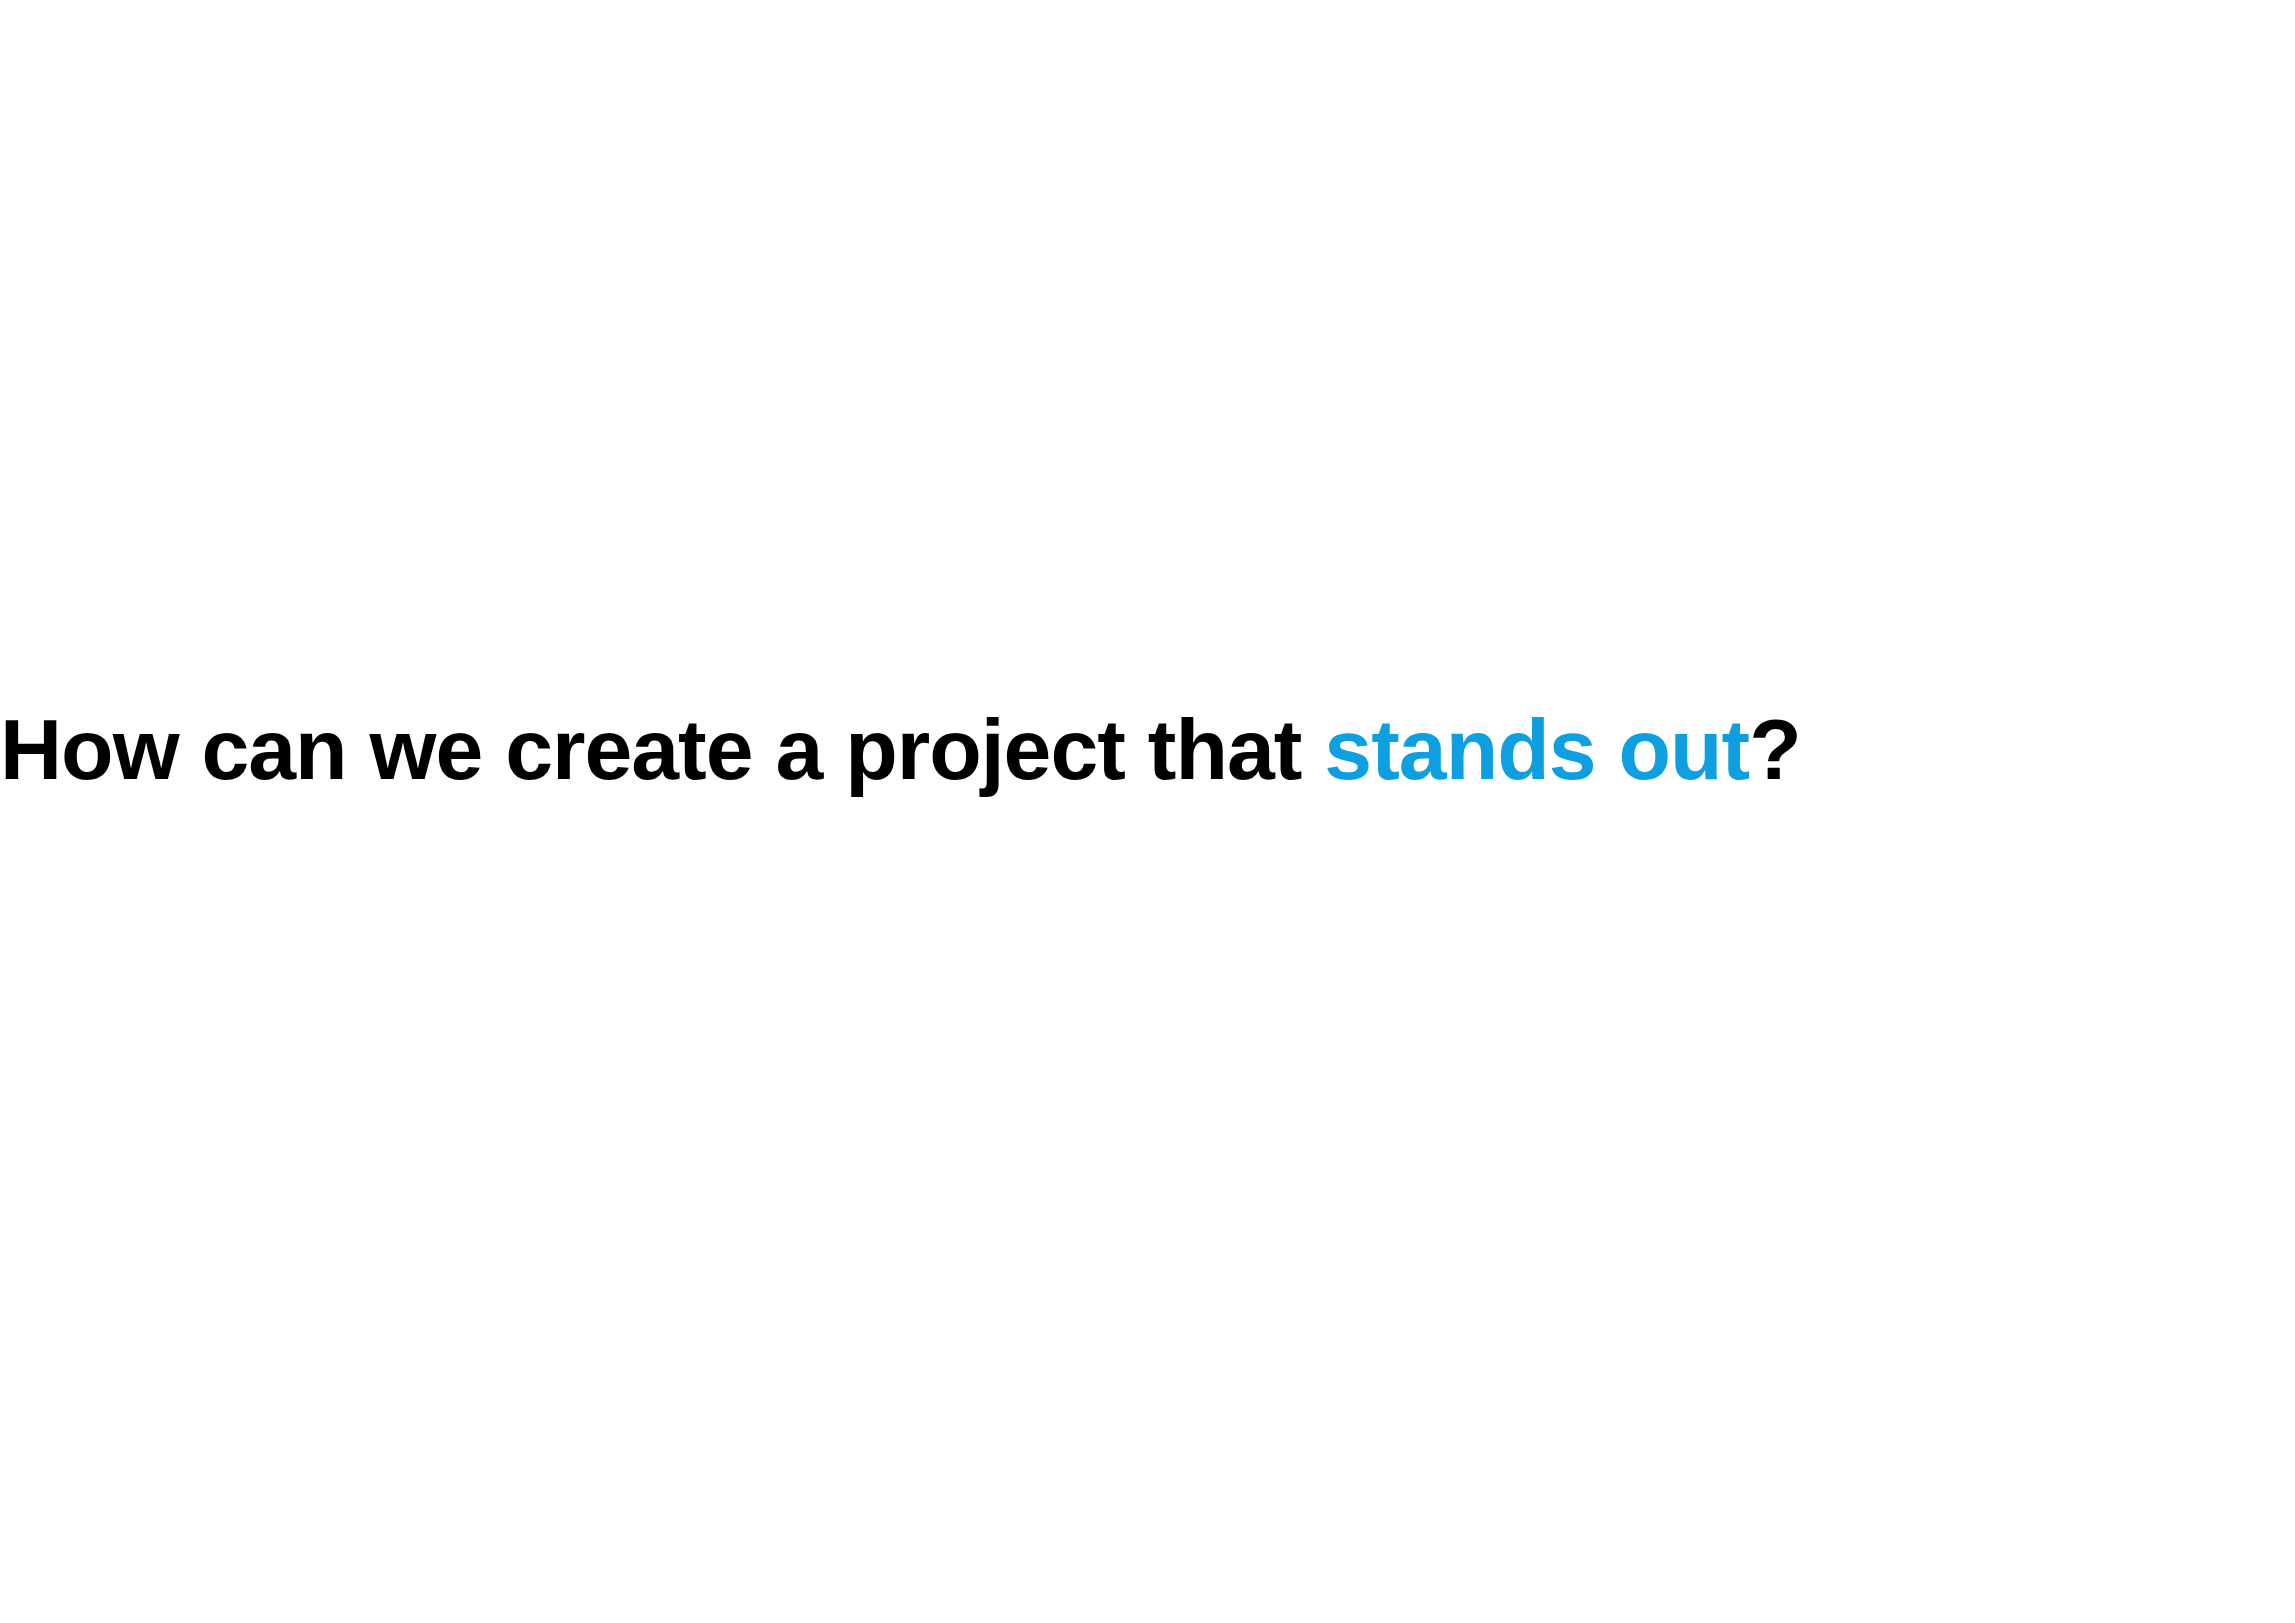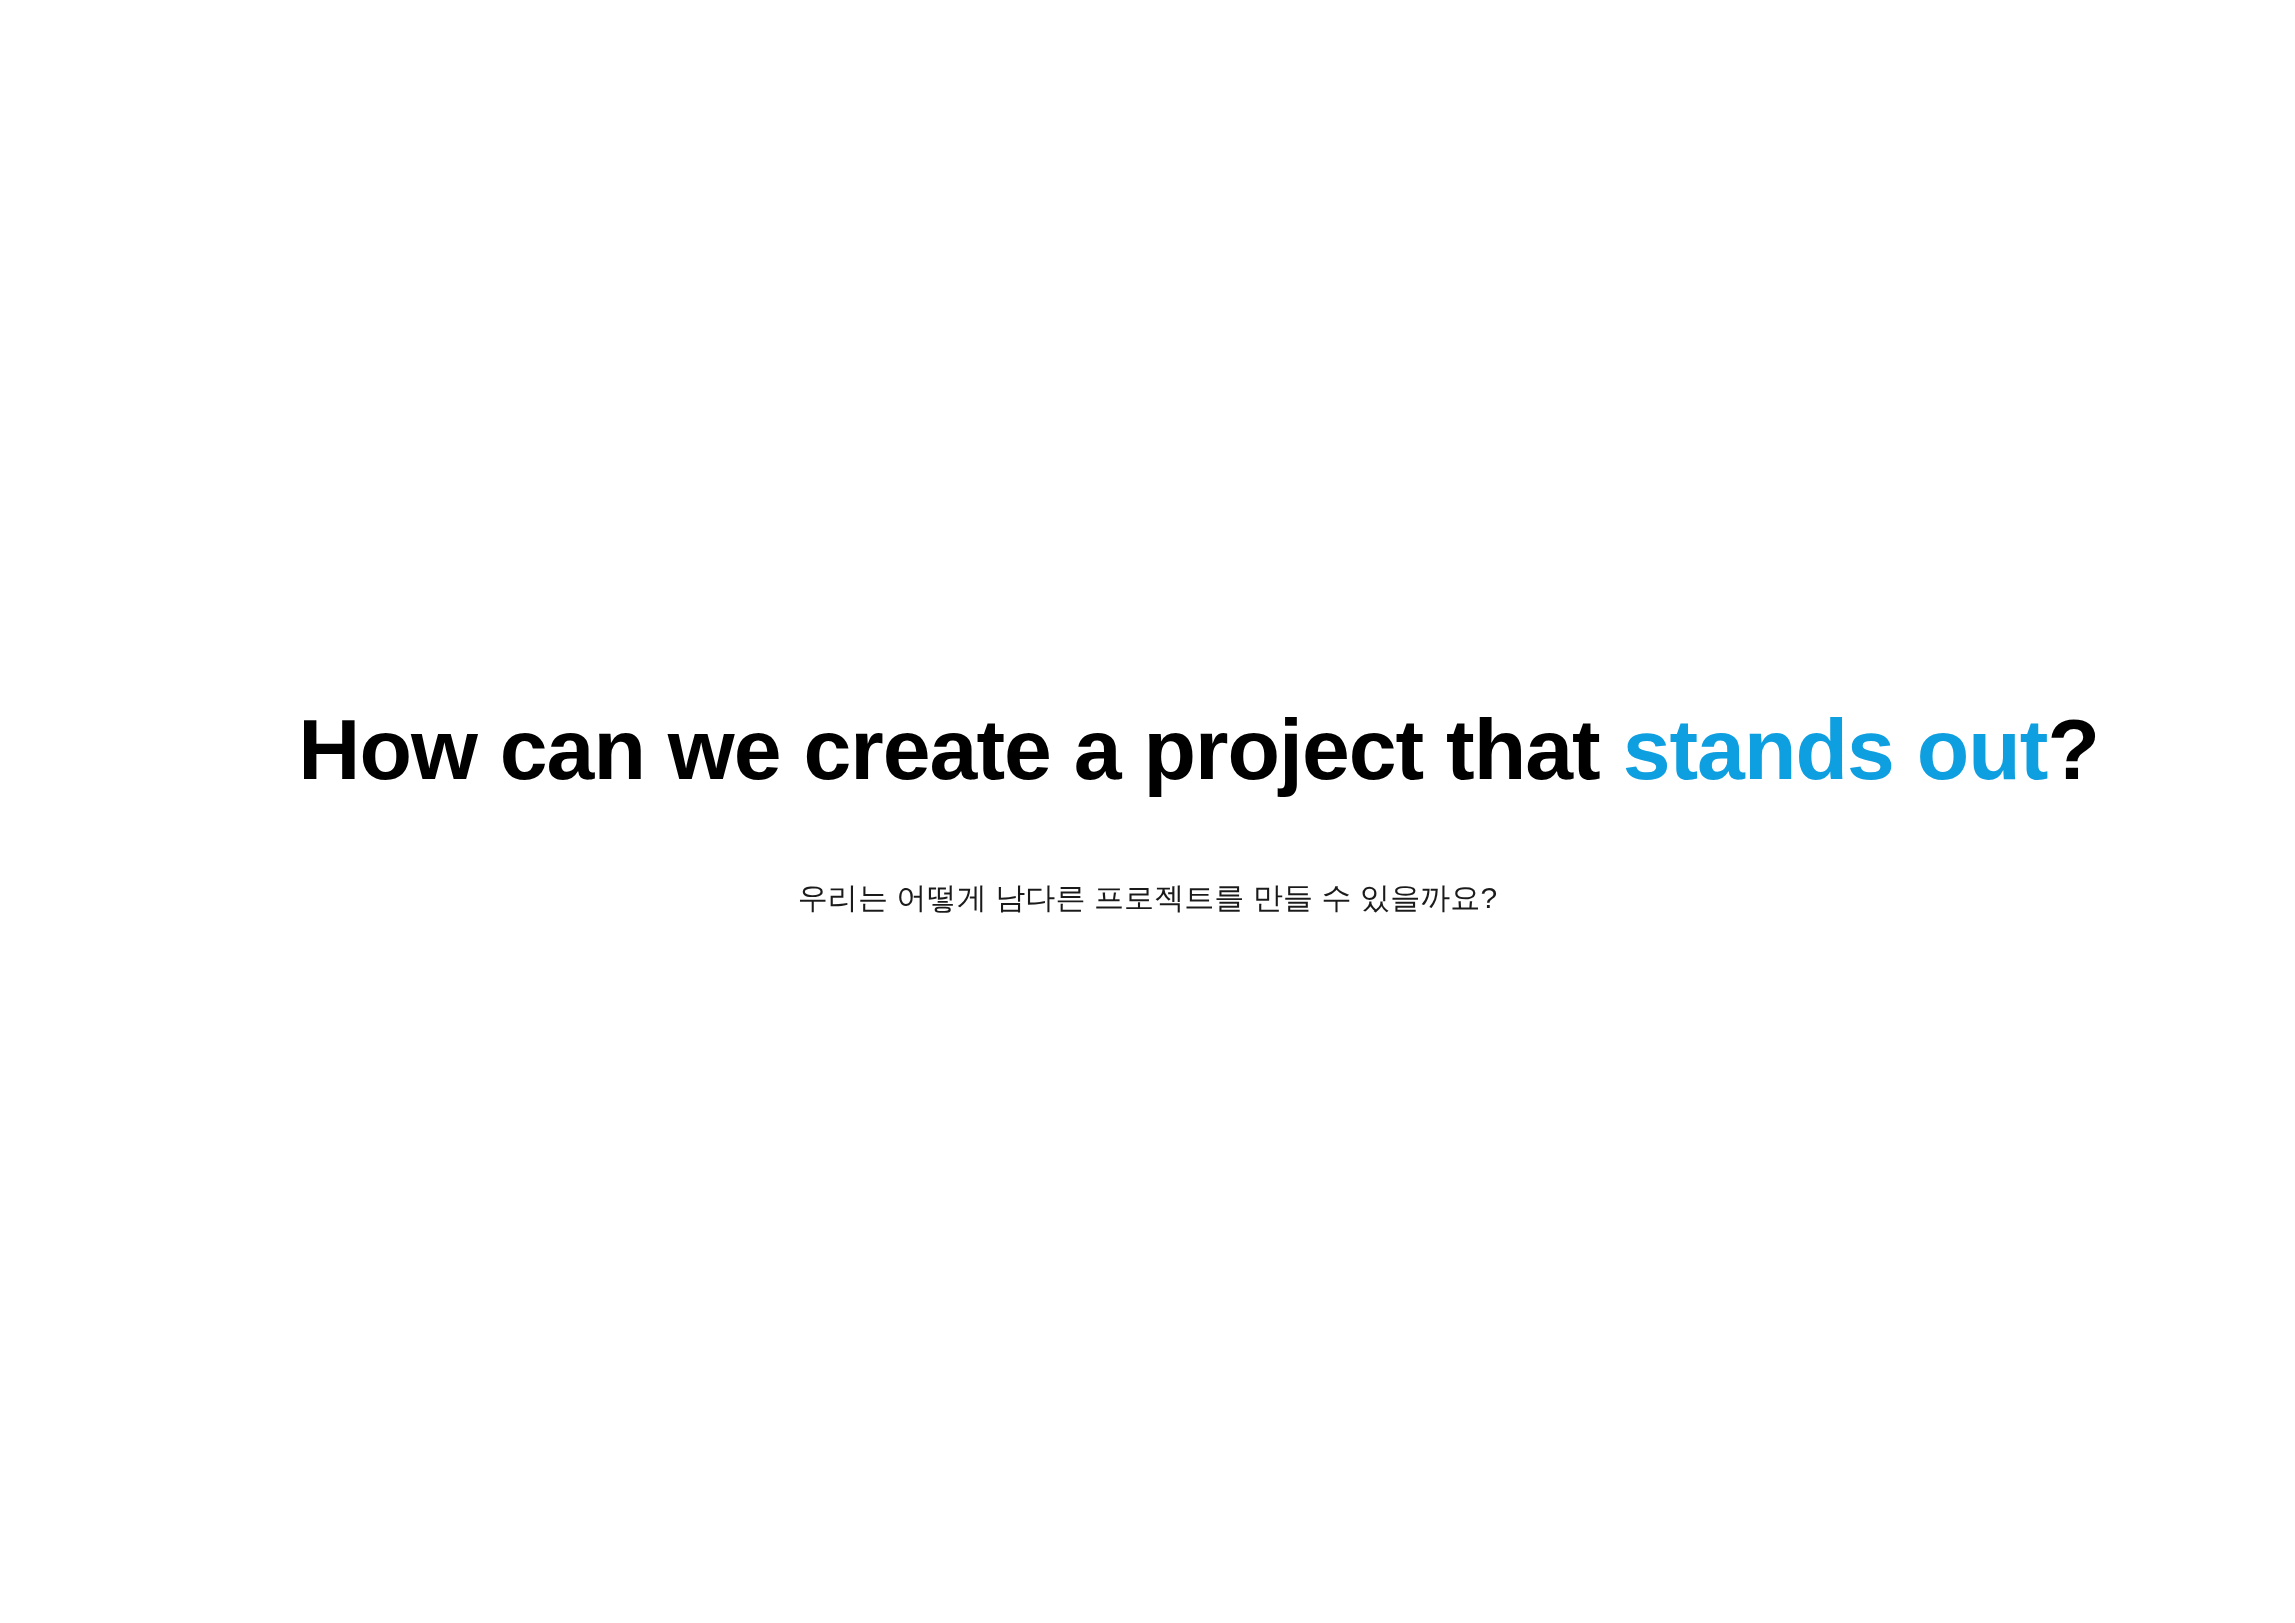--- a/index.html
+++ b/index.html
@@ -16,21 +16,21 @@
     overflow: hidden;
     font-family: "Liberation Sans", "DejaVu Sans", sans-serif;
   }
 
   
   #headline-block {
     position: absolute;
     left: 0;
     top: 694px;
     width: 2099px;
-    text-align: right;
+    text-align: left;
   }
 
   #headline {
     margin: 0;
     font-family: "Liberation Sans", "DejaVu Sans", sans-serif;
     font-weight: 700;
     font-size: 86px;
     line-height: 111px;
     letter-spacing: -1px;
     color: #000000;
@@ -68,18 +68,15 @@
 </style>
 </head>
 <body>
 
 <div id="slide">
 
   <div id="headline-block">
     <h1 id="headline"><span class="lead">How can we create a project that </span><span class="accent">stands out</span><span class="tail">?</span></h1>
   </div>
 
-  <div id="subtitle-block">
-    <p id="subtitle">우리는 어떻게 남다른 프로젝트를 만들 수 있을까요?</p>
-  </div>
 
 </div>
 
 
 </body></html>

